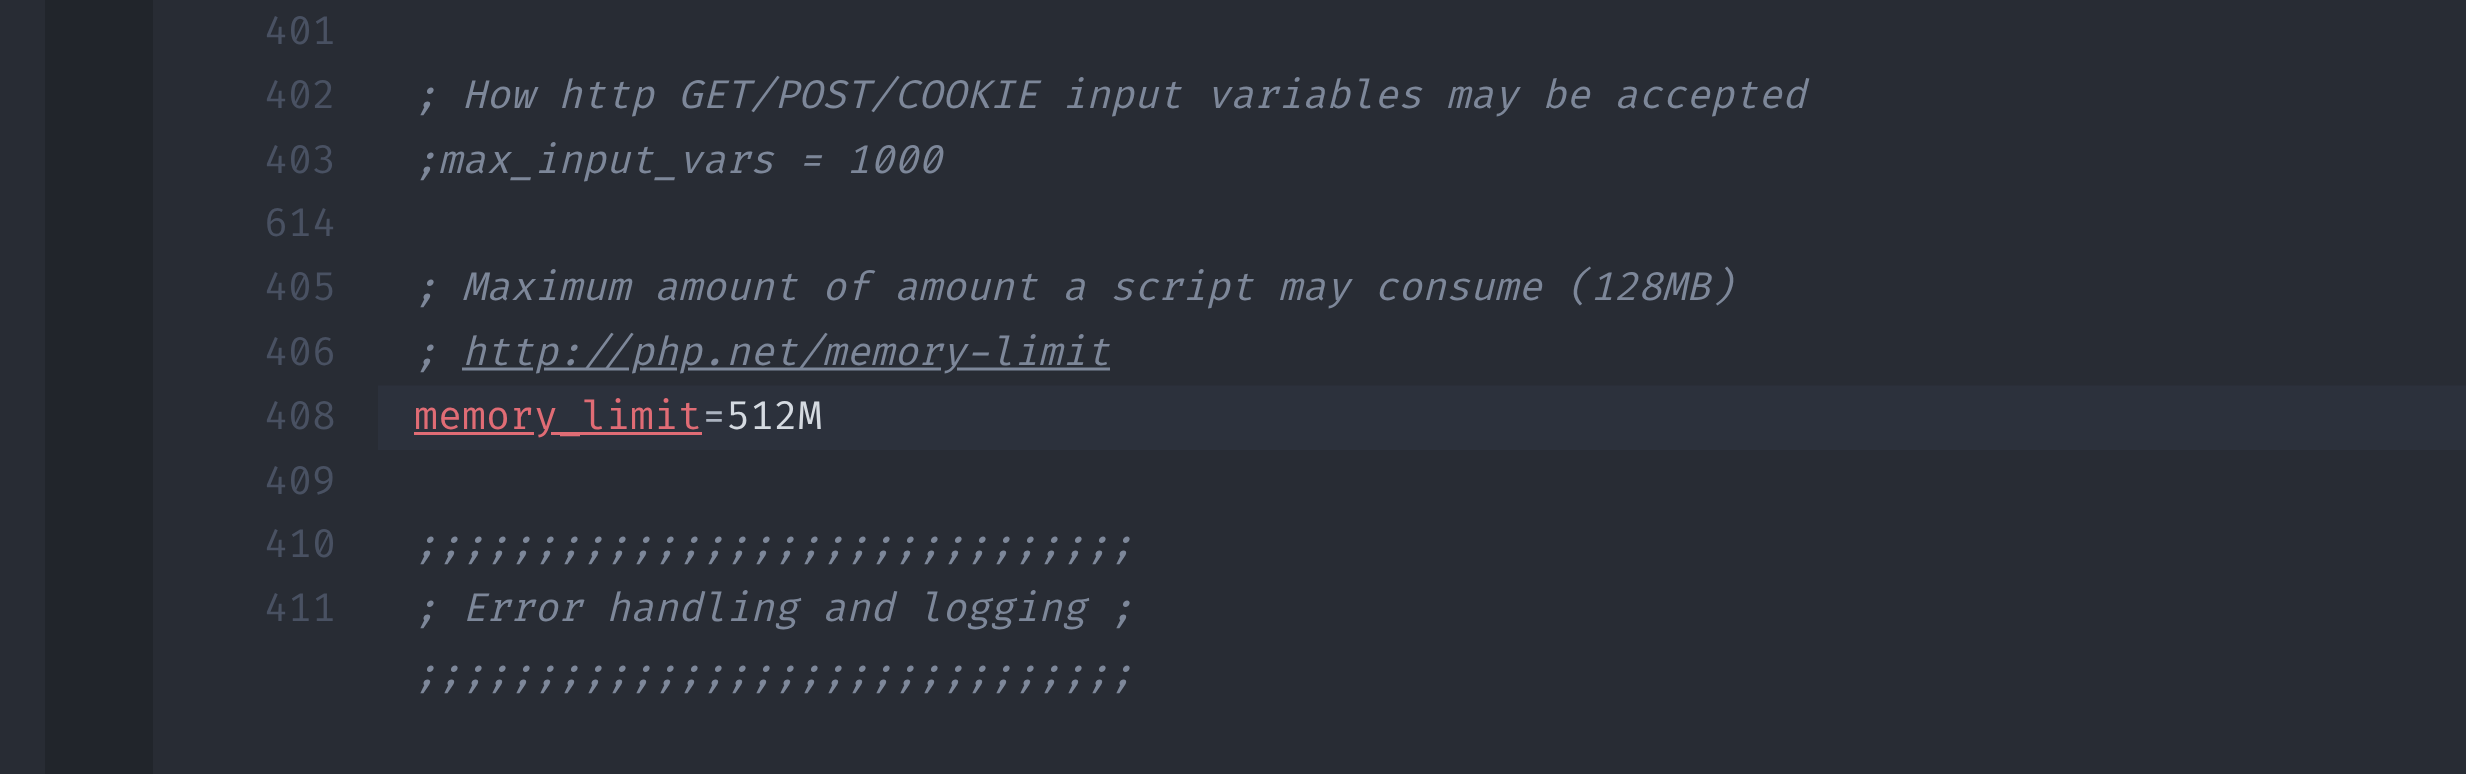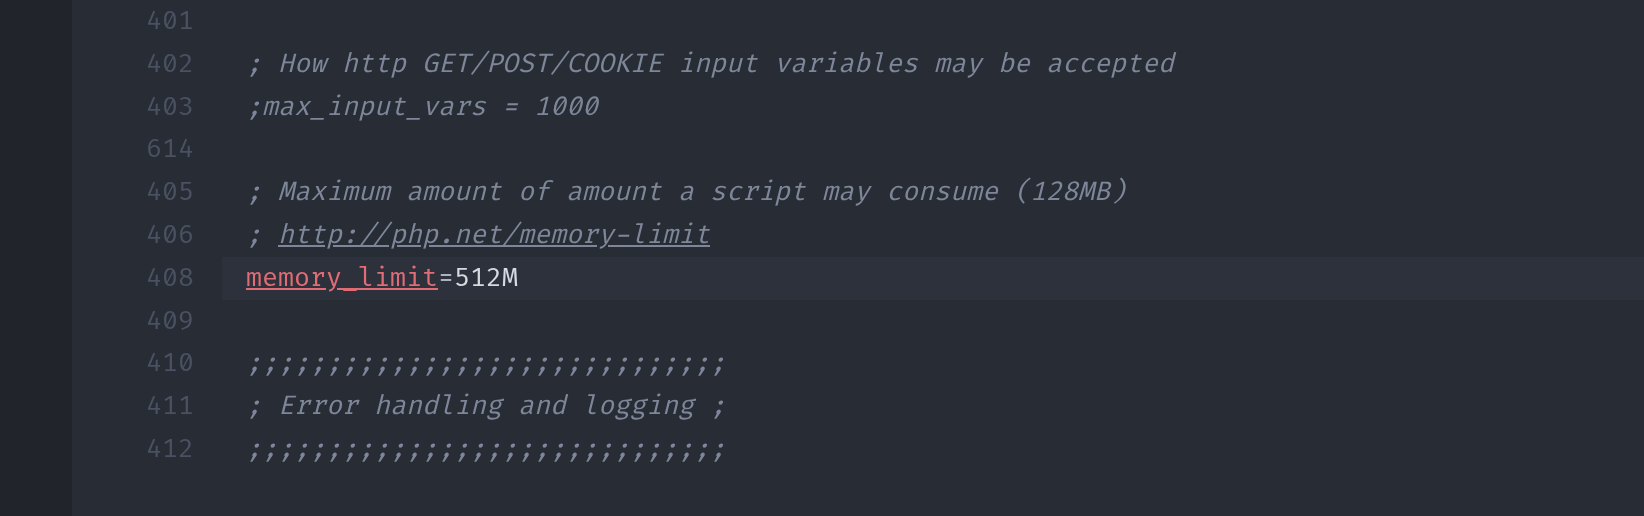--- a/index.html
+++ b/index.html
@@ -8,20 +8,21 @@
     height: 516px;
     background: #282c34;
     font-family: "Fira Code", "Consolas", "Menlo", monospace;
     font-size: 26px;
     overflow: hidden;
     color: #abb2bf;
   }
   .editor {
     display: flex;
     height: 100%;
+    margin-left: 30px;
   }
   .left-stripe {
     width: 72px;
     background: #21252b;
     flex-shrink: 0;
   }
   .gutter {
     width: 150px;
     flex-shrink: 0;
     background: #282c34;
@@ -89,21 +90,20 @@
       <div class="line">401</div>
       <div class="line">402</div>
       <div class="line">403</div>
       <div class="line">614</div>
       <div class="line">405</div>
       <div class="line">406</div>
       <div class="line">408</div>
       <div class="line">409</div>
       <div class="line">410</div>
       <div class="line">411</div>
-      <div class="line">412</div>
     </div>
   <div class="content">
       <div class="line"></div>
       <div class="line"><span class="tok-comment">; How http GET/POST/COOKIE input variables may be accepted</span></div>
       <div class="line"><span class="tok-comment">;max_input_vars = 1000</span></div>
       <div class="line"></div>
       <div class="line"><span class="tok-comment">; Maximum amount of amount a script may consume (128MB)</span></div>
       <div class="line"><span class="tok-comment">; </span><span class="tok-link">http://php.net/memory-limit</span></div>
       <div class="line highlighted"><span class="tok-key">memory_limit</span><span class="tok-op">=</span><span class="tok-val">512M</span></div>
       <div class="line"></div>

